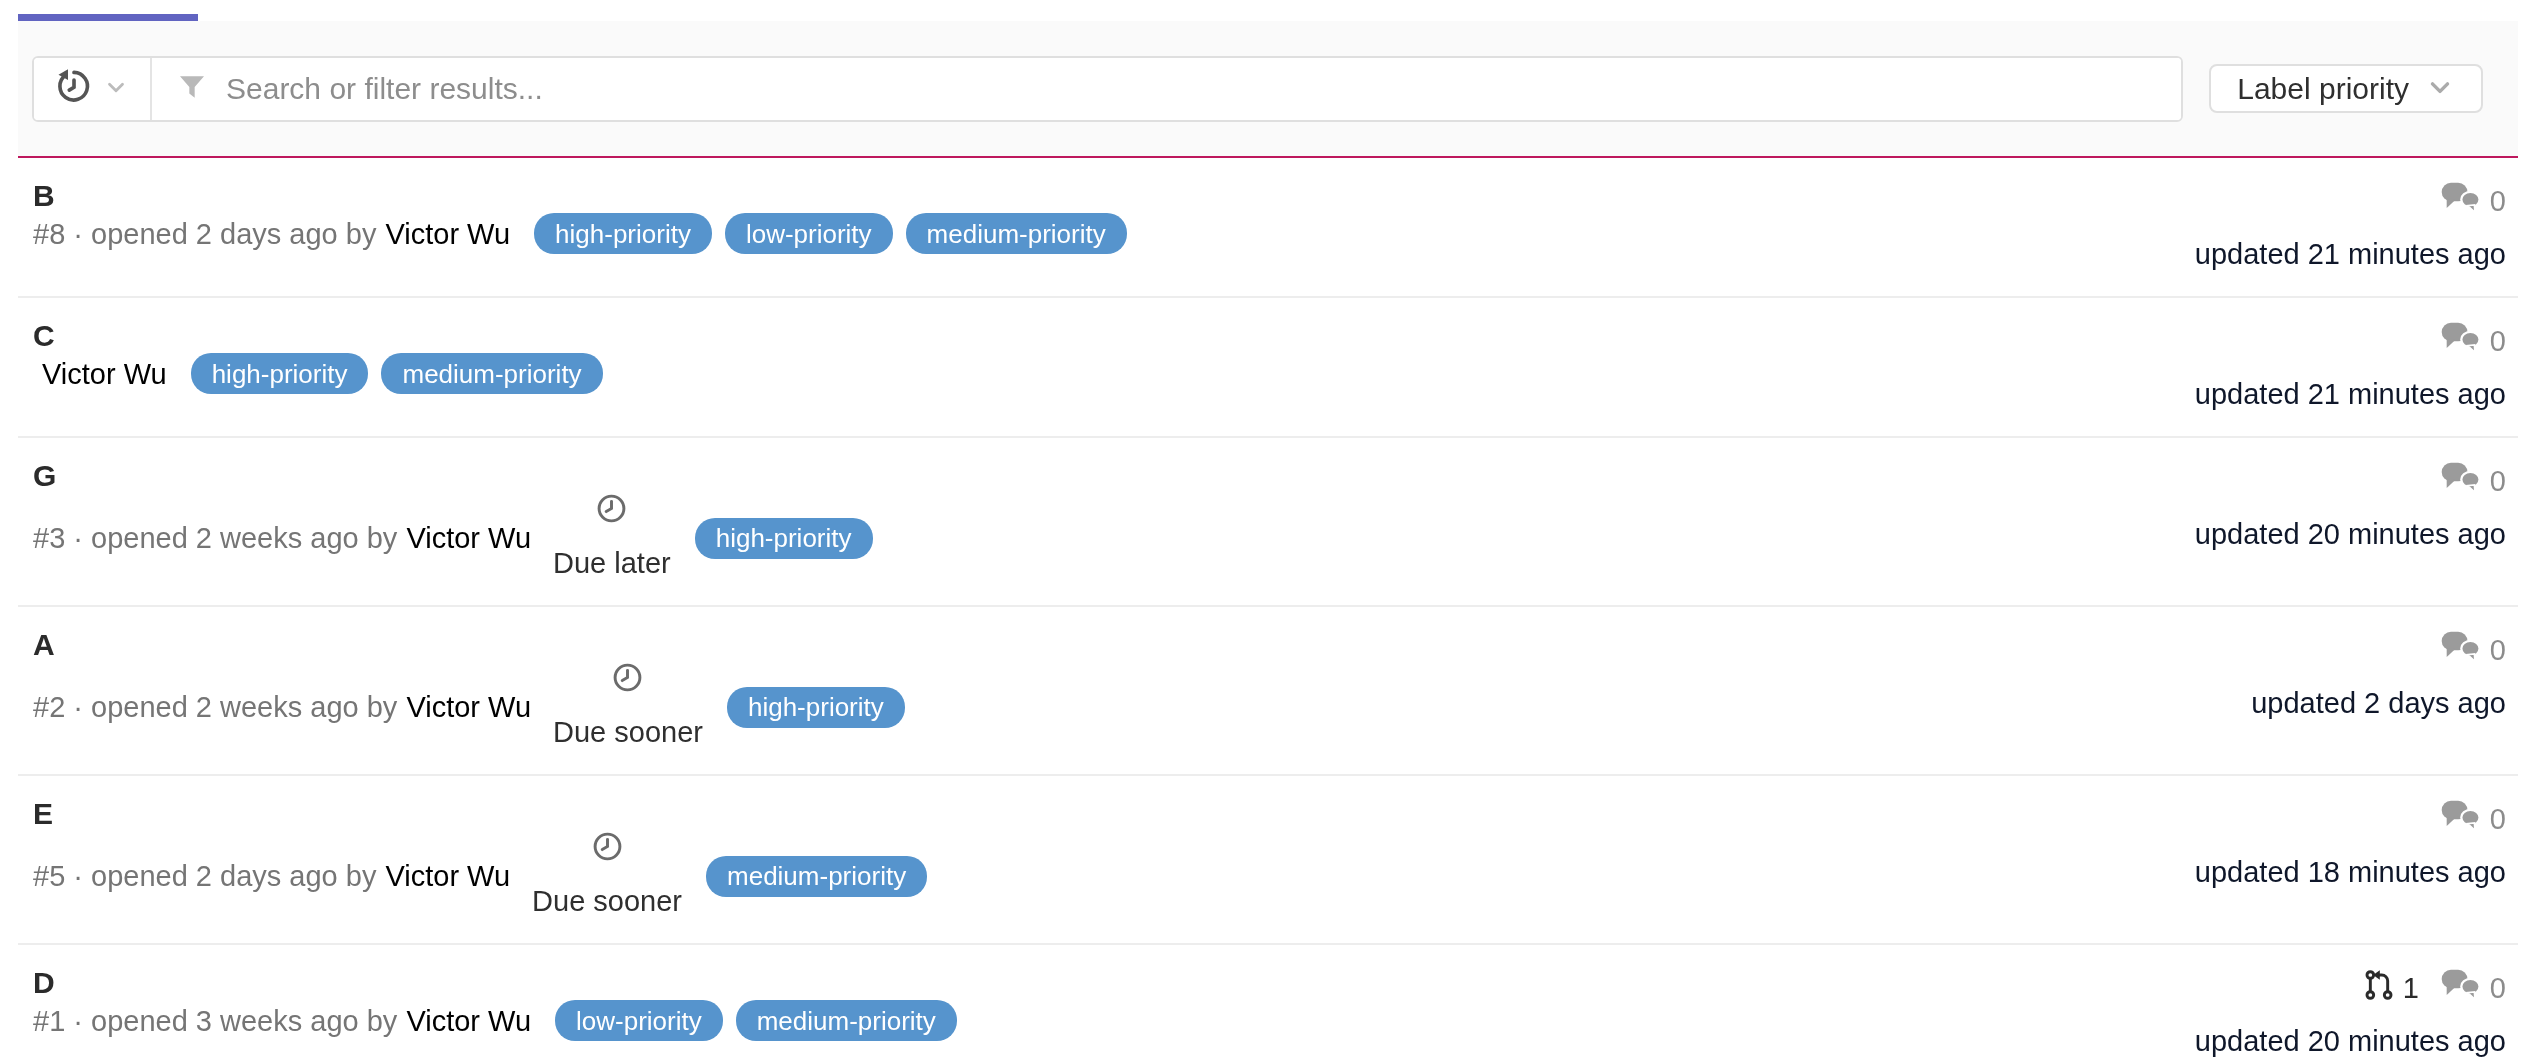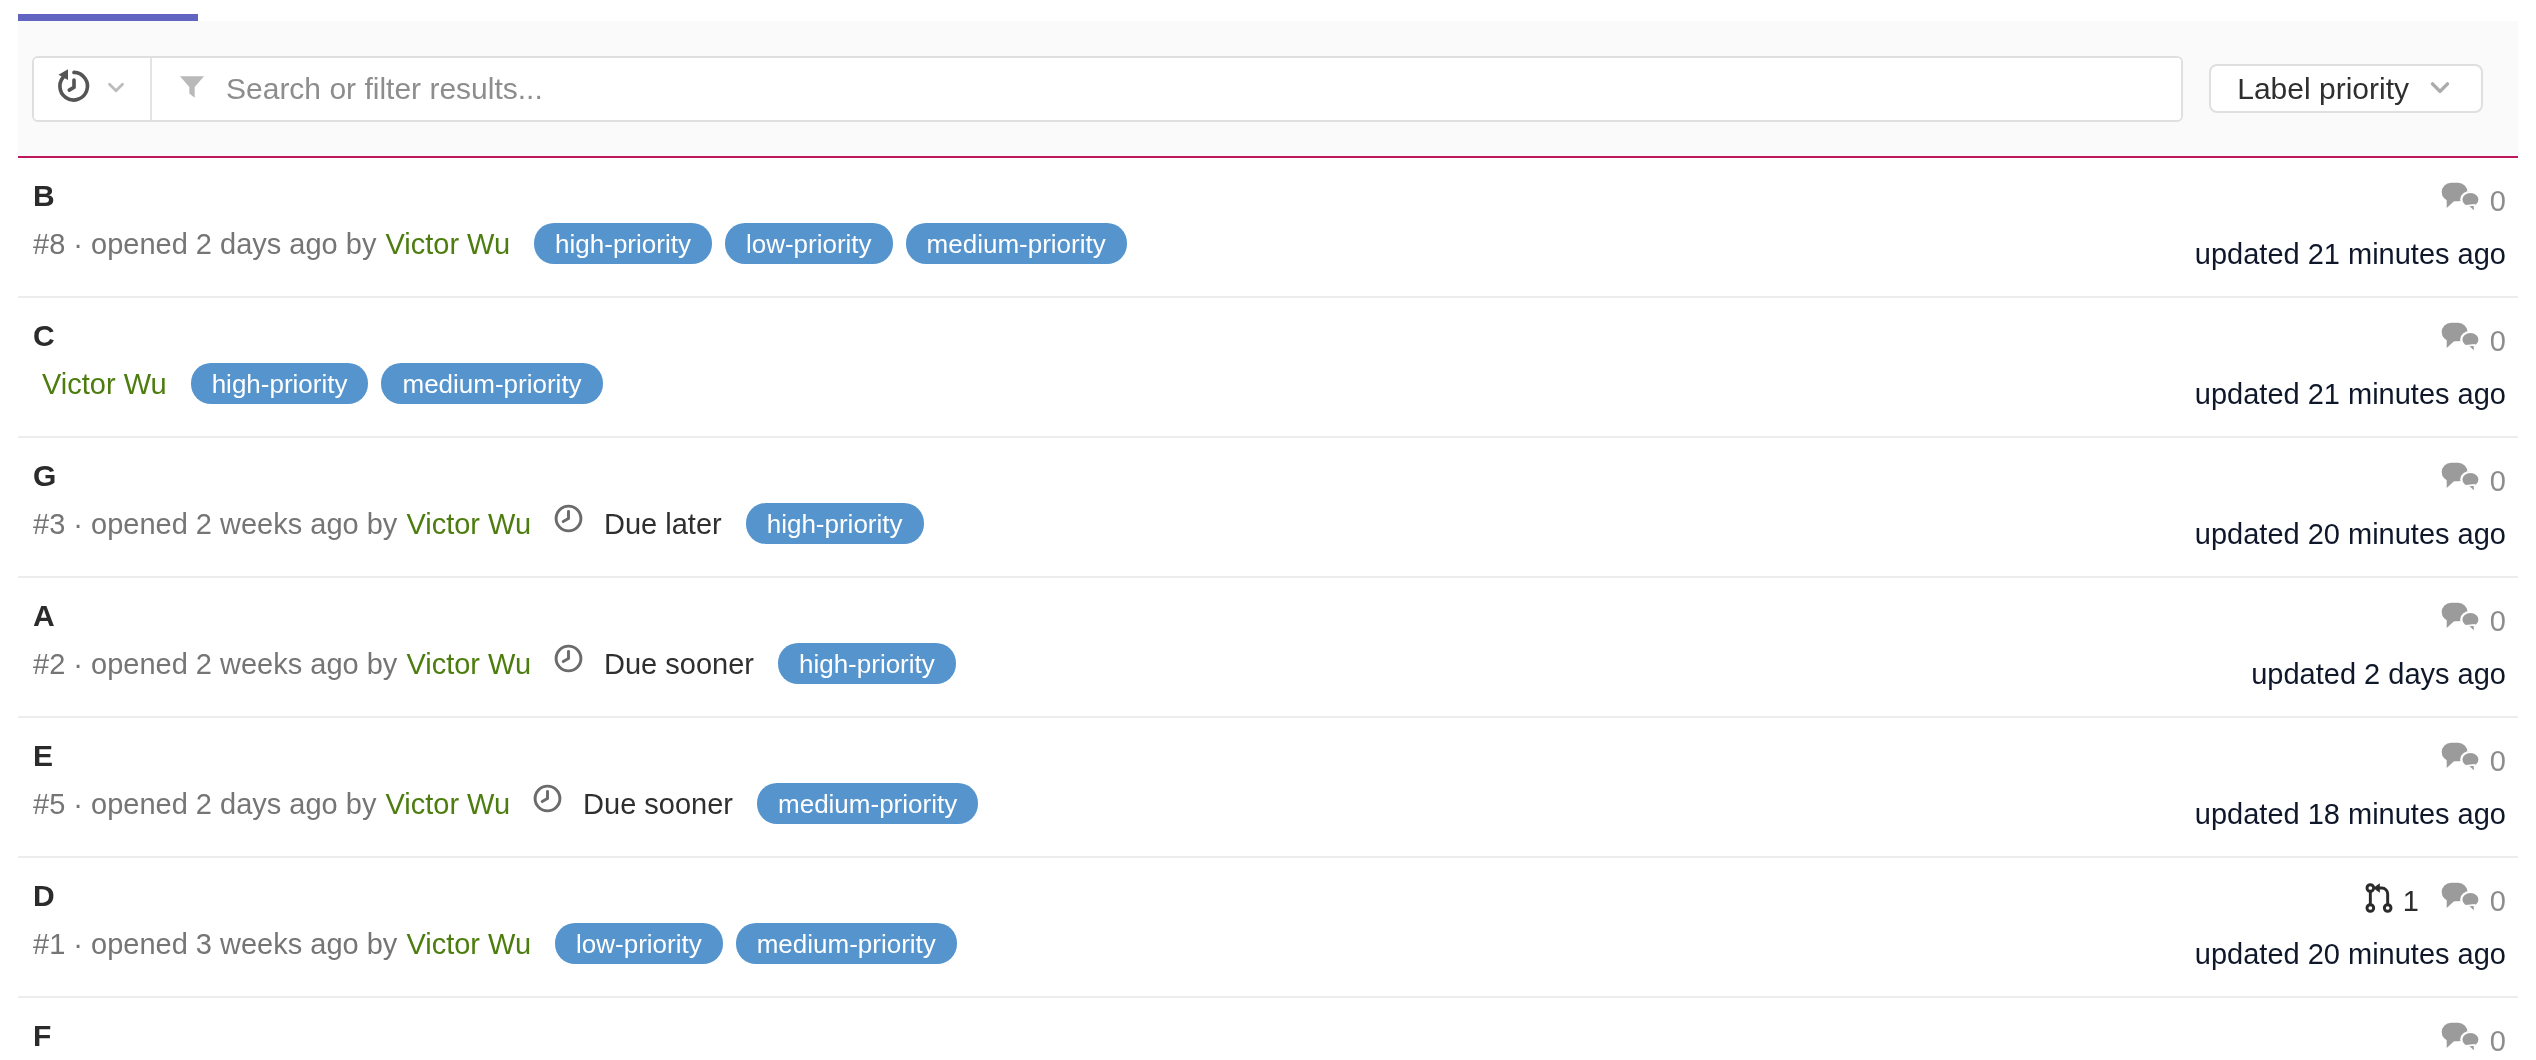--- a/index.html
+++ b/index.html
@@ -46,27 +46,27 @@
   .issue-row {
     display: flex; justify-content: space-between; align-items: flex-start;
     padding: 21px 12px 22px 15px; border-bottom: 2px solid #ededed;
   }
   .issue-main { min-width: 0; }
   .issue-title {
     font-size: 30px; font-weight: 700; color: #2b2b2b; line-height: 34px;
     cursor: pointer;
   }
   .issue-meta {
-    margin-top: 10px; display: flex; align-items: center;
+    display: flex; align-items: center;
     font-size: 29px; color: #757575; line-height: 40px; white-space: nowrap; text-align: right;
   }
   .issue-meta .author {
-    color: #4d7c0f; text-decoration: none; margin-left: 9px; cursor: pointer;
-  }
-  .due-item { display: inline-flex; align-items: center; gap: 20px; margin-left: 22px; color: #2f2f2f; }
+    color: #000000; text-decoration: none; margin-left: 9px; cursor: pointer;
+  }
+  .due-item { display: inline-flex; align-items: center; gap: 9px; margin-left: 22px; color: #2f2f2f; flex-direction: column; }
   .due-item svg { flex: 0 0 auto; }
   .labels { display: inline-flex; gap: 13px; margin-left: 24px; }
   .label-badge {
     display: inline-flex; align-items: center; height: 41px; padding: 0 21px;
     border-radius: 20px; background: #5694cd; color: #fff; font-size: 26px;
     cursor: pointer;
   }
 
   .issue-side {
     display: flex; flex-direction: column; align-items: flex-end; flex: 0 0 auto;

